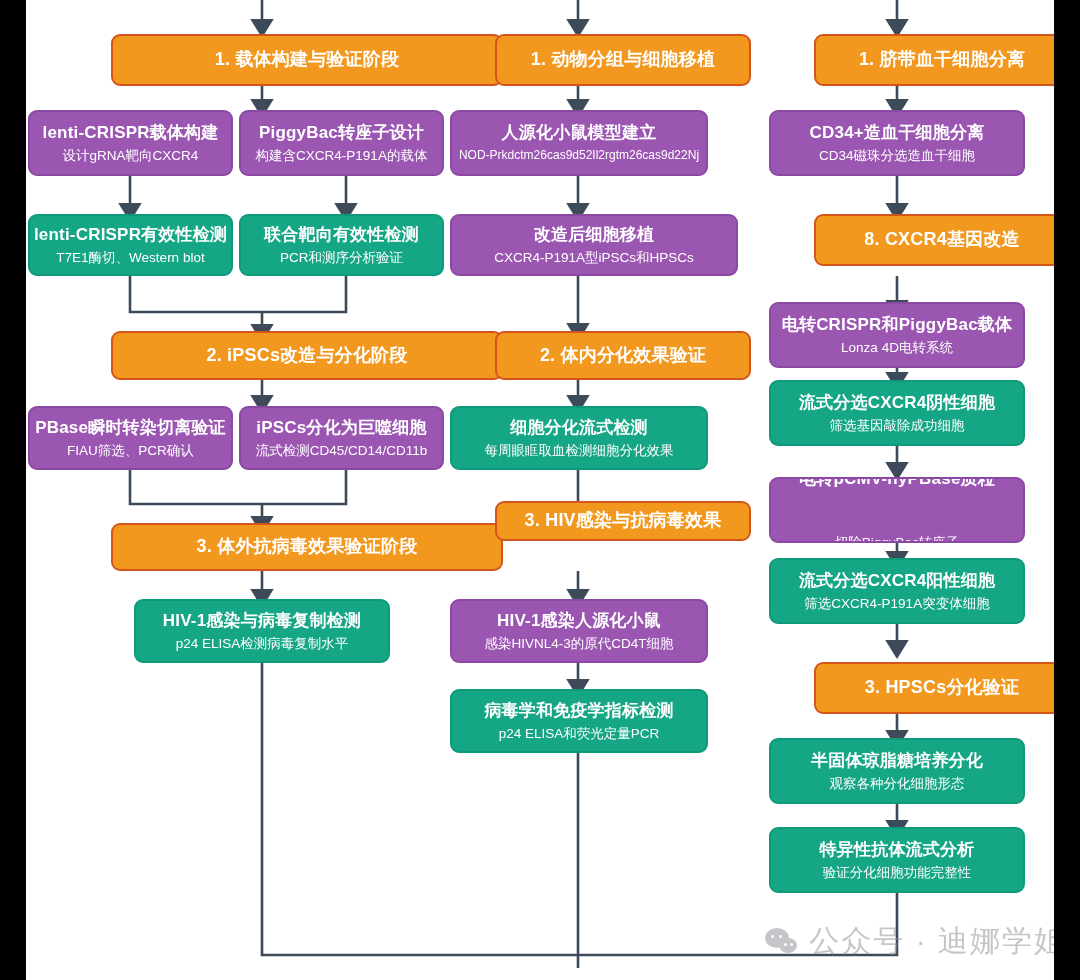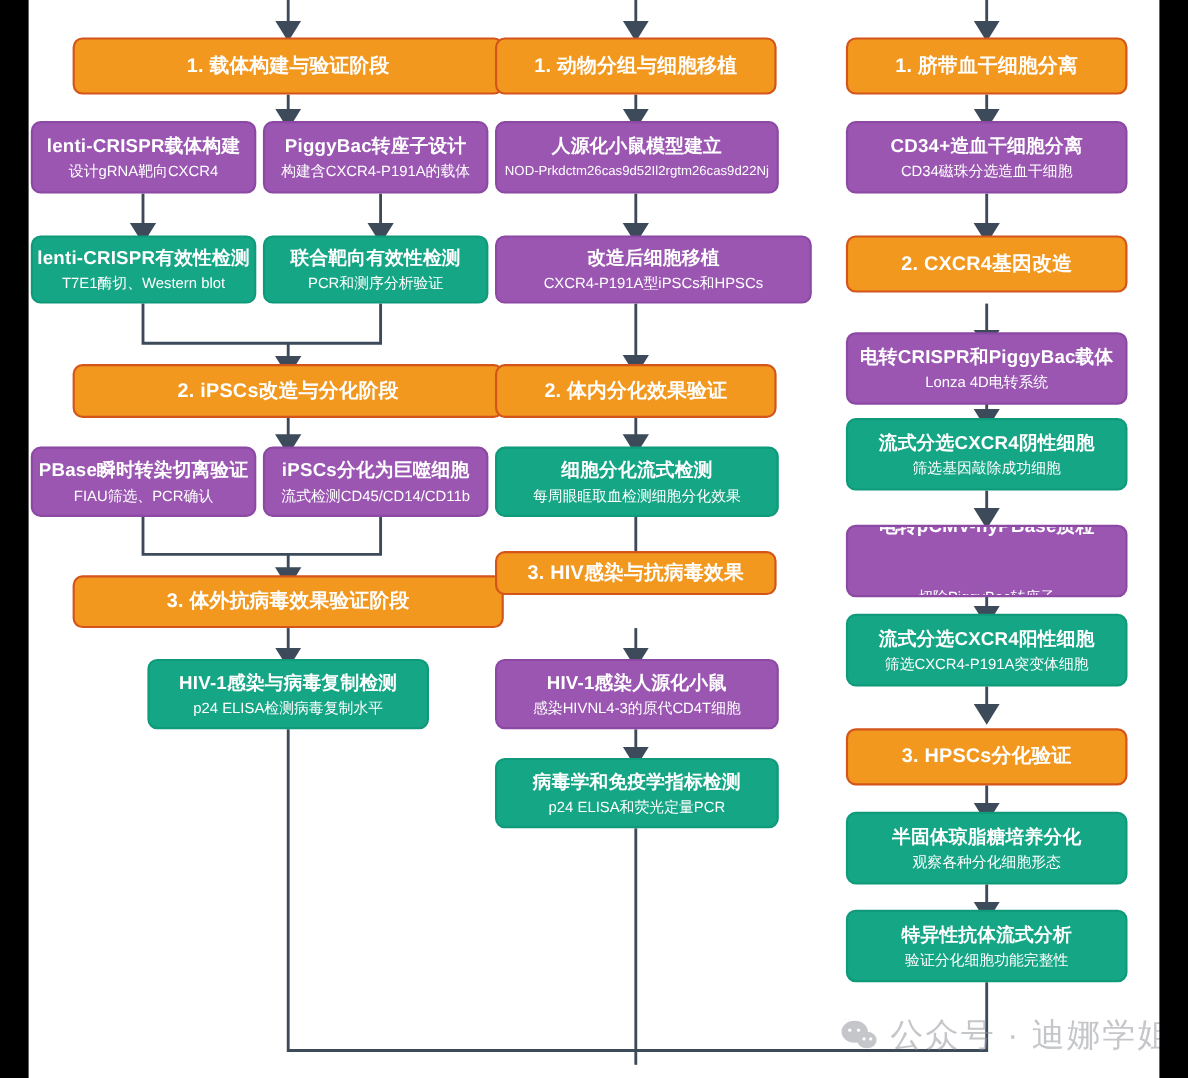--- a/index.html
+++ b/index.html
@@ -16,21 +16,21 @@
     display:flex;flex-direction:column;align-items:center;justify-content:center;
     text-align:center;color:#fff;
     padding:4px 6px;
     line-height:1.18;
     overflow:hidden;
     z-index:3;
   }
   .node .t1{font-weight:bold;font-size:17px;letter-spacing:.2px;white-space:nowrap;}
   .node .t2{font-size:13.5px;margin-top:5px;white-space:nowrap;font-weight:400;}
   .node.phase .t1{font-size:18px;}
-  .node.phase{}
+  .node.phase{margin-left:45px;}
 
   .c-orange{background:#F2981E;border:2px solid #D4551B;}
   .c-purple{background:#9B56B2;border:2px solid #8C49A4;}
   .c-green {background:#15A685;border:2px solid #0F9A7B;}
 
   
   #watermark{
     position:absolute;right:14px;bottom:18px;display:flex;align-items:center;
     gap:10px;z-index:6;opacity:.5;
   }
@@ -181,21 +181,21 @@
   </div>
 
   <div class="node phase c-orange" style="left:769px;top:34px;width:256px;height:52px;">
     <span class="t1">1. 脐带血干细胞分离</span>
   </div>
   <div class="node c-purple" style="left:769px;top:110px;width:256px;height:66px;">
     <span class="t1">CD34+造血干细胞分离</span>
     <span class="t2">CD34磁珠分选造血干细胞</span>
   </div>
   <div class="node phase c-orange" style="left:769px;top:214px;width:256px;height:52px;">
-    <span class="t1">2. CXCR4基因改造</span>
+    <span class="t1">8. CXCR4基因改造</span>
   </div>
   <div class="node c-purple" style="left:769px;top:290px;width:256px;height:66px;margin-top:12px;">
     <span class="t1">电转CRISPR和PiggyBac载体</span>
     <span class="t2">Lonza 4D电转系统</span>
   </div>
   <div class="node c-green" style="left:769px;top:380px;width:256px;height:66px;">
     <span class="t1">流式分选CXCR4阴性细胞</span>
     <span class="t2">筛选基因敲除成功细胞</span>
   </div>
   <div class="node c-purple" style="left:769px;top:477px;width:256px;height:66px;gap:41px;">

